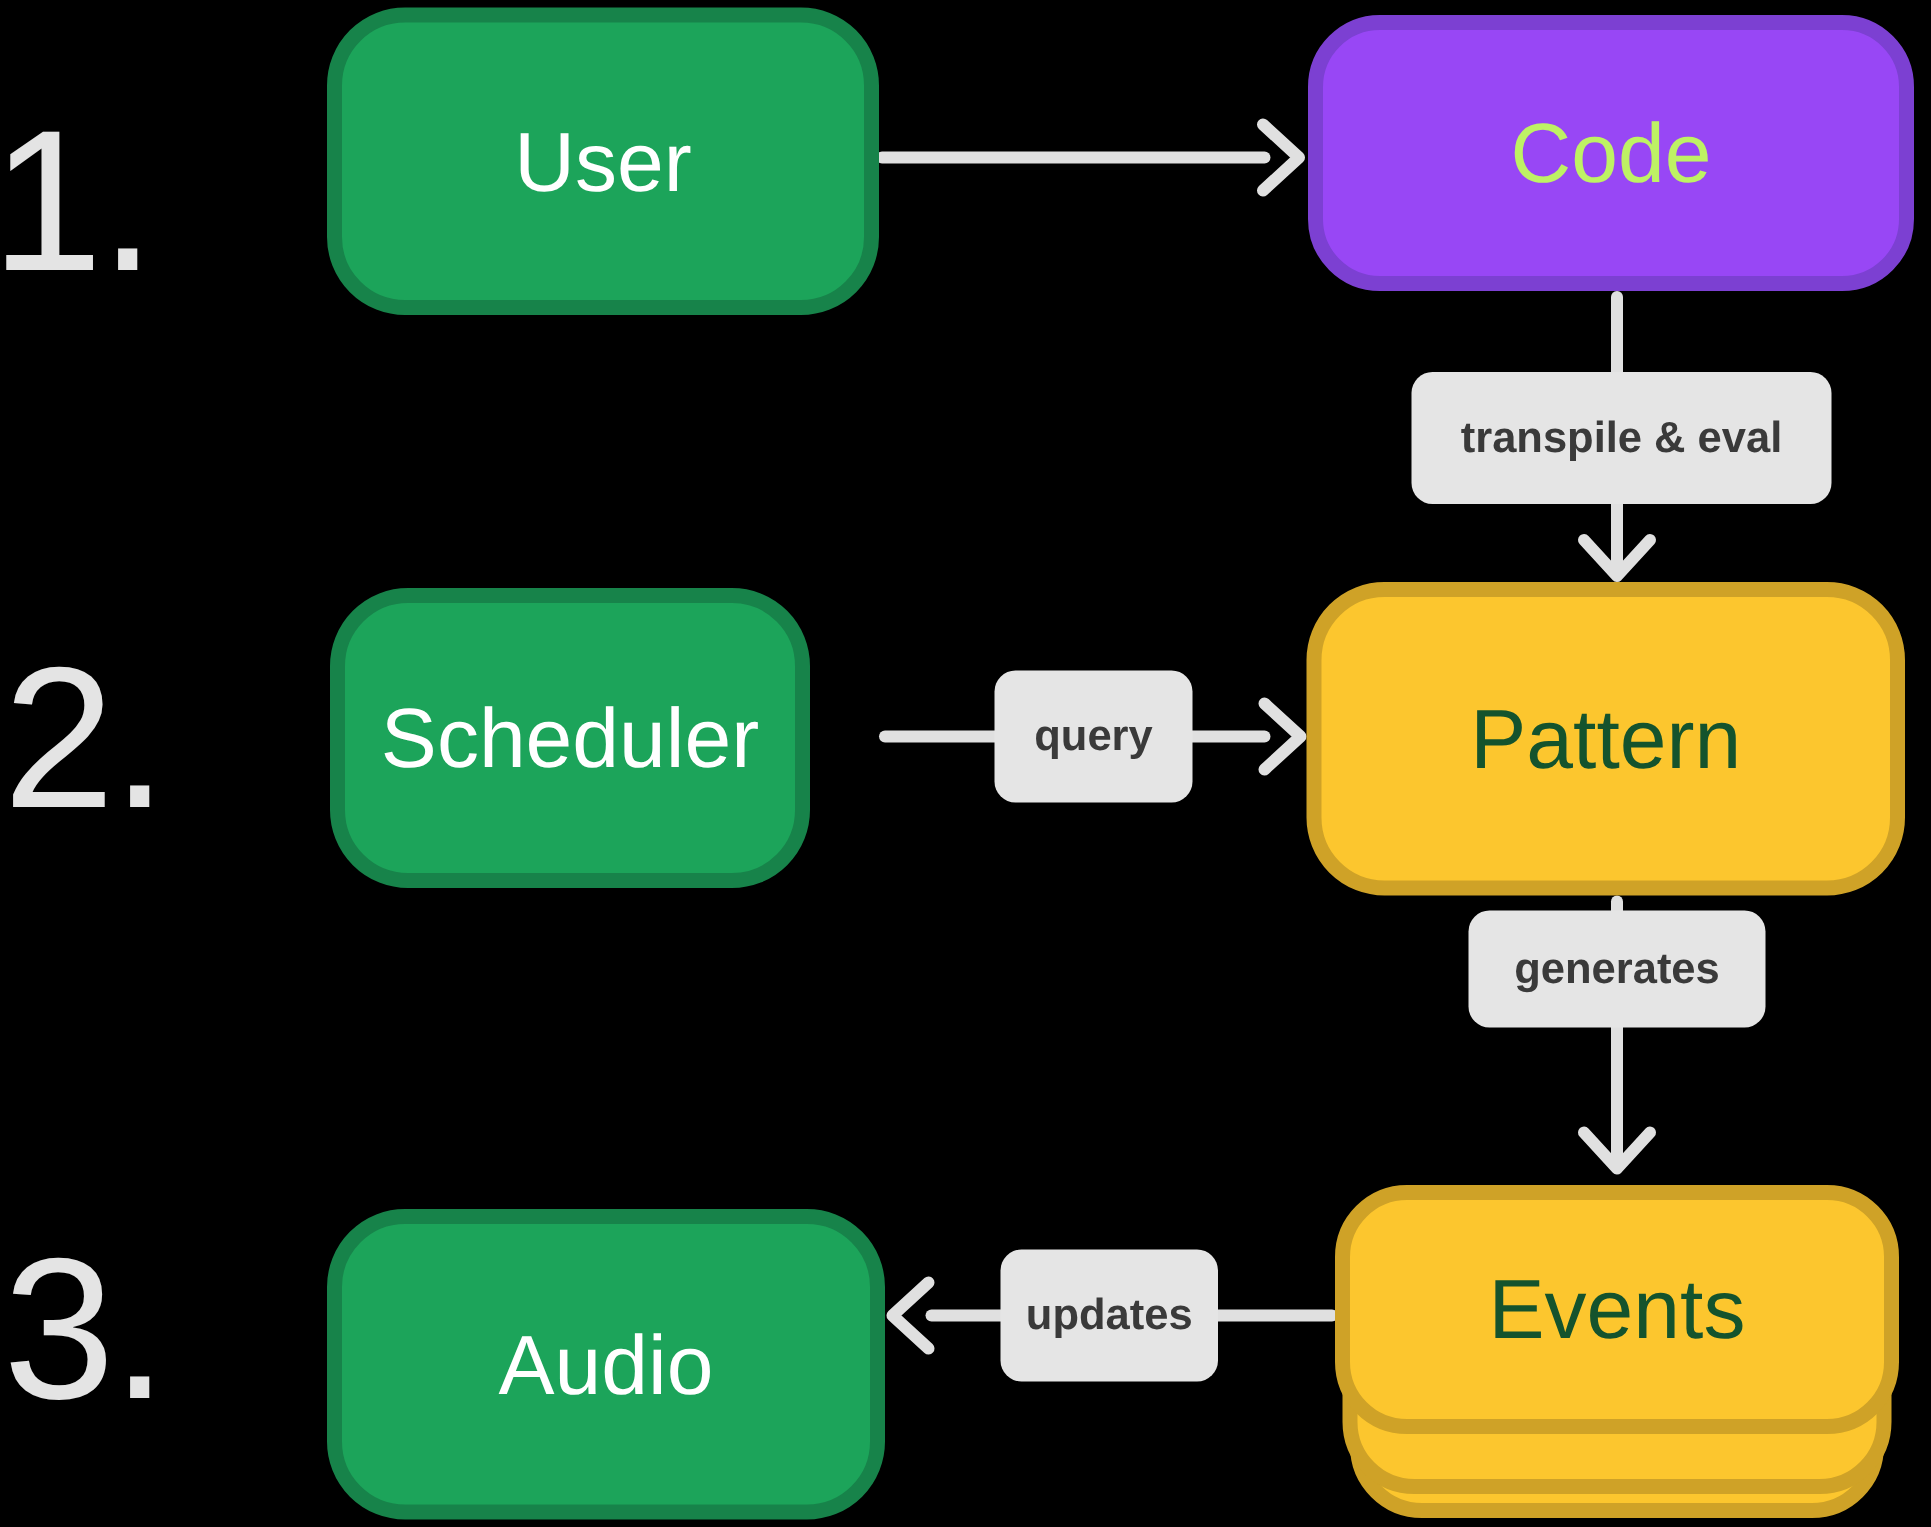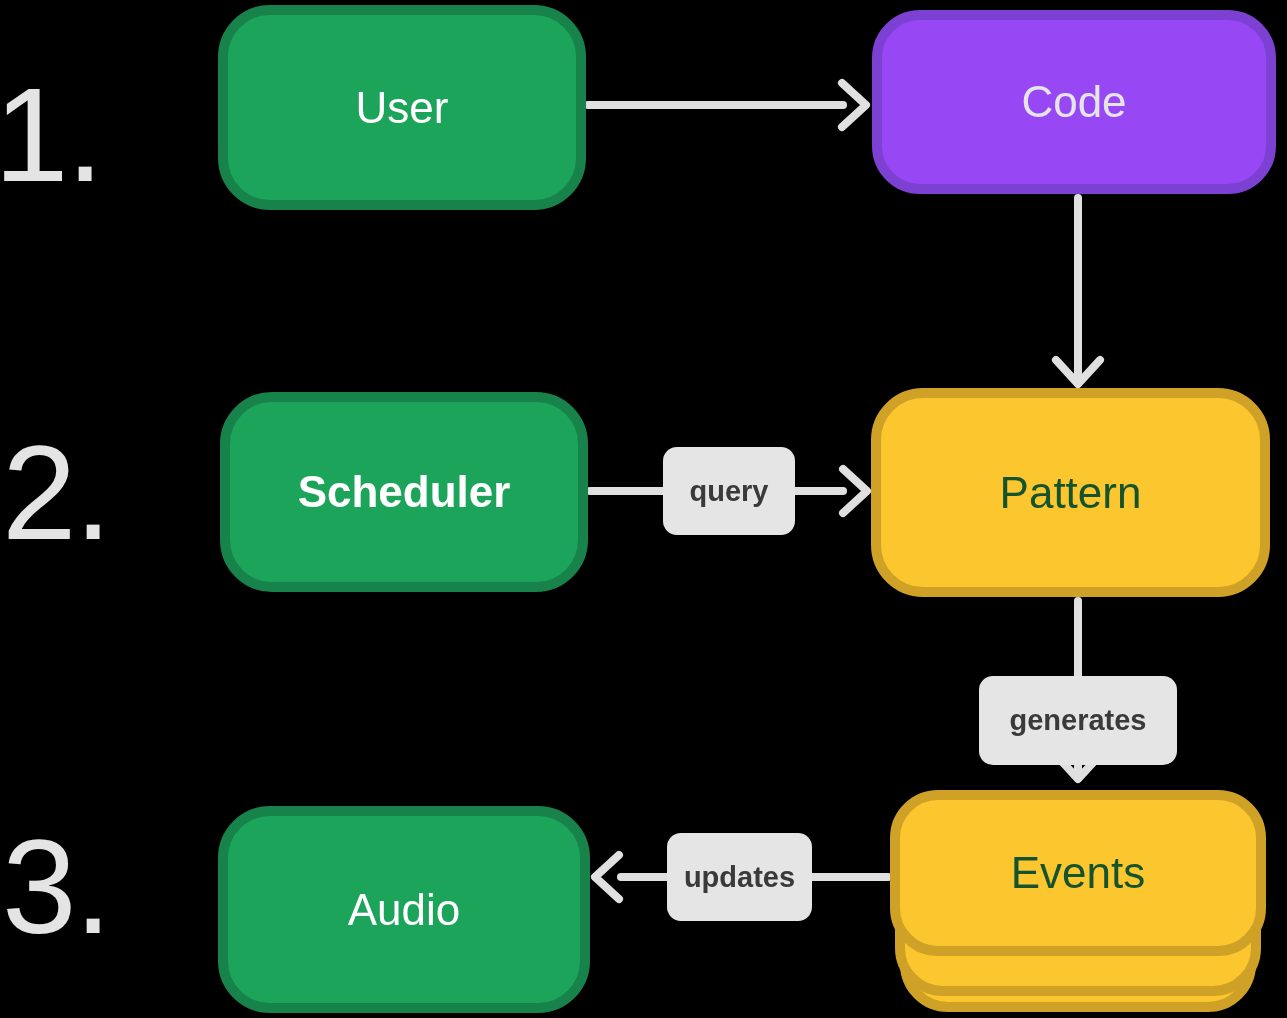--- a/index.html
+++ b/index.html
@@ -15,29 +15,29 @@
   }
   #num1 { left:-6px; top:68px; }
   #num2 { left:2px;  top:426px; }
   #num3 { left:2px;  top:820px; }
 
   
   .node {
     position:absolute; box-sizing:border-box;
     display:flex; align-items:center; justify-content:center;
     border:10px solid; border-radius:52px;
-    font-size:44px; line-height:1;
+    font-size:56px; line-height:1;
   }
   .node.green  { background:#1CA45A; border-color:#17834A; color:#FFFFFF; }
-  .node.purple { background:#9847F5; border-color:#7C40D2; color:#e5e5e5; }
+  .node.purple { background:#9847F5; border-color:#7C40D2; color:#bef264; }
   .node.yellow { background:#FCC62E; border-color:#CFA227; color:#14532d; }
 
   #user      { left:218px; top:5px;   width:368px; height:205px; }
   #code      { left:872px; top:10px;  width:404px; height:184px; border-radius:48px; }
-  #scheduler { left:220px; top:392px; width:368px; height:200px;font-weight:bold; }
+  #scheduler { left:220px; top:392px; width:320px; height:200px; }
   #pattern   { left:871px; top:388px; width:399px; height:209px; }
   #audio     { left:218px; top:806px; width:372px; height:207px; }
   #events    { left:890px; top:790px; width:376px; height:166px; border-radius:48px; }
   .stack-layer { border-radius:48px; }
   #events-stack-2 { left:895px; top:806px; width:366px; height:190px; }
   #events-stack-3 { left:900px; top:822px; width:356px; height:190px; }
 
   
   svg.arrows { position:absolute; left:0; top:0; width:1287px; height:1018px; }
   .arrow path {
@@ -49,21 +49,21 @@
   .edge-label {
     position:absolute; box-sizing:border-box;
     background:#E5E5E5; color:#3A3A3A;
     display:flex; align-items:center; justify-content:center;
     text-align:center; font-weight:bold; font-size:29px; line-height:1.55;
     border-radius:14px;
   }
   #label-writes    { left:643px; top:36px;  width:172px; height:136px; }
   #label-transpile { left:941px; top:248px; width:280px; height:88px; }
   #label-query     { left:663px; top:447px; width:132px; height:88px; }
-  #label-generates { left:979px; top:676px; width:198px; height:89px; }
+  #label-generates { left:979px; top:607px; width:198px; height:78px; }
   #label-trigger   { left:667px; top:833px; width:145px; height:88px; }
 </style>
 </head>
 <body>
 
 <div class="canvas">
 
   <svg class="arrows" viewBox="0 0 1287 1018" xmlns="http://www.w3.org/2000/svg">
     <g class="arrow">
       <path d="M588 105 H843"></path>
@@ -106,17 +106,18 @@
   <div class="node yellow" id="pattern">
     <span>Pattern</span>
   </div>
   <div class="node green" id="audio">
     <span>Audio</span>
   </div>
   <div class="node yellow" id="events">
     <span>Events</span>
   </div>
 
+  <div class="edge-label" id="label-transpile">transpile &amp; eval</div>
   <div class="edge-label" id="label-query">query</div>
   <div class="edge-label" id="label-generates">generates</div>
   <div class="edge-label" id="label-trigger">updates</div>
 
 </div>
 
 </body></html>

